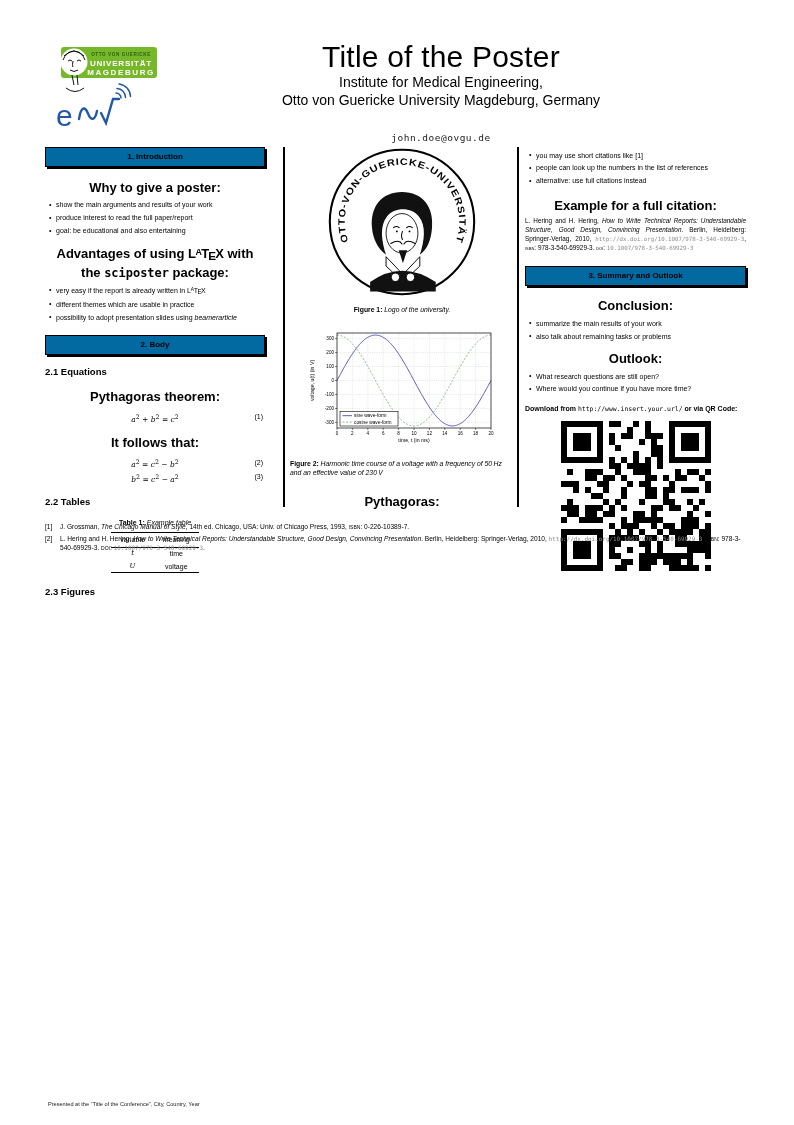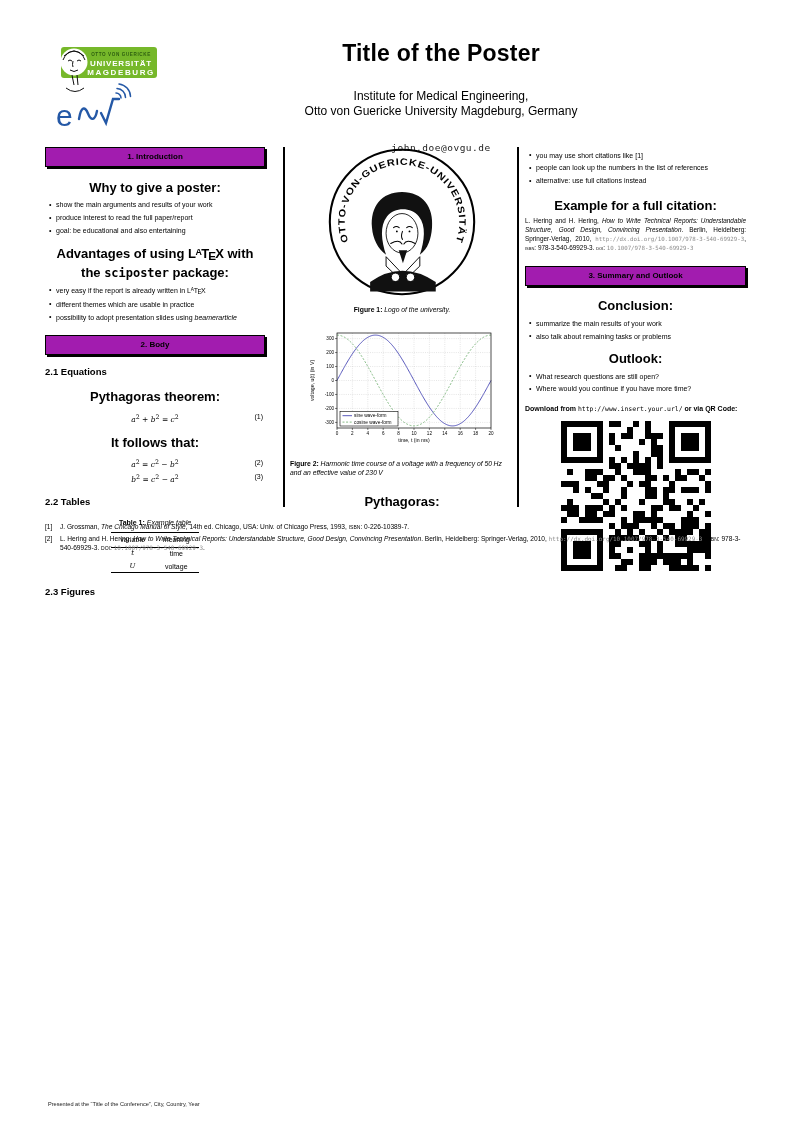--- a/index.html
+++ b/index.html
@@ -2,37 +2,37 @@
 <html><head>
 <meta charset="utf-8">
 <style>
   * { margin:0; padding:0; box-sizing:border-box; }
   body { background:#fff; }
   .page { position:relative; width:794px; height:1125px; background:#fff;
           font-family:"Liberation Sans", sans-serif; color:#000; overflow:hidden; }
 
   
   .hdr-center { position:absolute; left:250px; top:40px; width:382px; text-align:center; }
-  .poster-title { font-size:23px; font-weight:bold; letter-spacing:.2px; }
+  .poster-title { font-size:30px; font-weight:normal; letter-spacing:.2px; }
   .poster-author { font-size:13px; font-weight:bold; margin-top:9px; }
-  .poster-affil { font-size:12px; margin-top:22px; line-height:1.25; }
+  .poster-affil { font-size:14px; margin-top:0; line-height:1.25; }
   .poster-email { font-family:"DejaVu Sans Mono", monospace; font-size:9.5px; margin-top:5px; letter-spacing:.5px; color:#222; text-decoration:none; display:inline-block; }
 
   .logo-univ { position:absolute; left:44px; top:44px; }
   .logo-emv  { position:absolute; left:52px; top:82px; }
 
   
   .col { position:absolute; top:147px; font-size:7px; line-height:1.35; }
   .col1 { left:45px;  width:220px; }
   .col2 { left:290px; width:224px; }
   .col3 { left:525px; width:221px; }
   .vsep { position:absolute; top:147px; width:1.6px; height:360px; background:#000; }
   .vsep1 { left:283px; } .vsep2 { left:517px; }
 
-  .secbox { background:#a21caf; border:1px solid #000; box-shadow:2px 2px 0 #000;
+  .secbox { background:#0369a1; border:1px solid #000; box-shadow:2px 2px 0 #000;
             text-align:center; font-weight:bold; font-size:8px; padding:4px 0 3px; }
   .subhead { font-weight:bold; font-size:9.5px; margin-top:11px; }
   .parahead { font-weight:bold; font-size:13px; margin-top:9px;text-align:center; }
   ul.blist { list-style:none; margin:4px 0 2px 4px; }
   ul.blist li { position:relative; padding-left:7px; margin-top:3.5px; font-size:7px; }
   ul.blist li::before { content:"•"; position:absolute; left:0; top:-0.5px; font-size:7px; }
 
   .mono { font-family:"DejaVu Sans Mono", monospace; font-size:92%; }
   .gmono { font-family:"DejaVu Sans Mono", monospace; font-size:90%; color:#8c8c8c; text-decoration:none; }
   .sc { font-variant:small-caps; }

